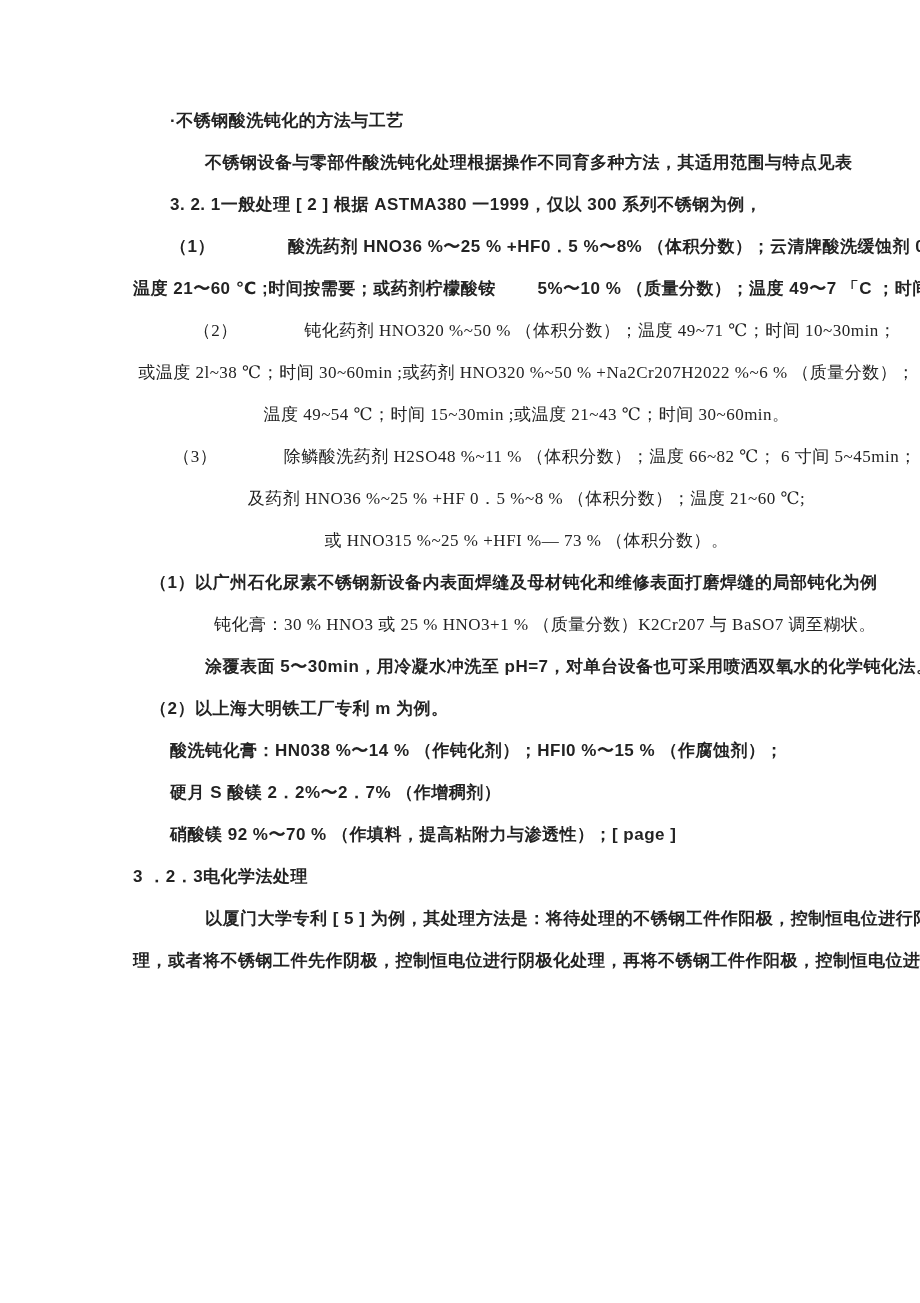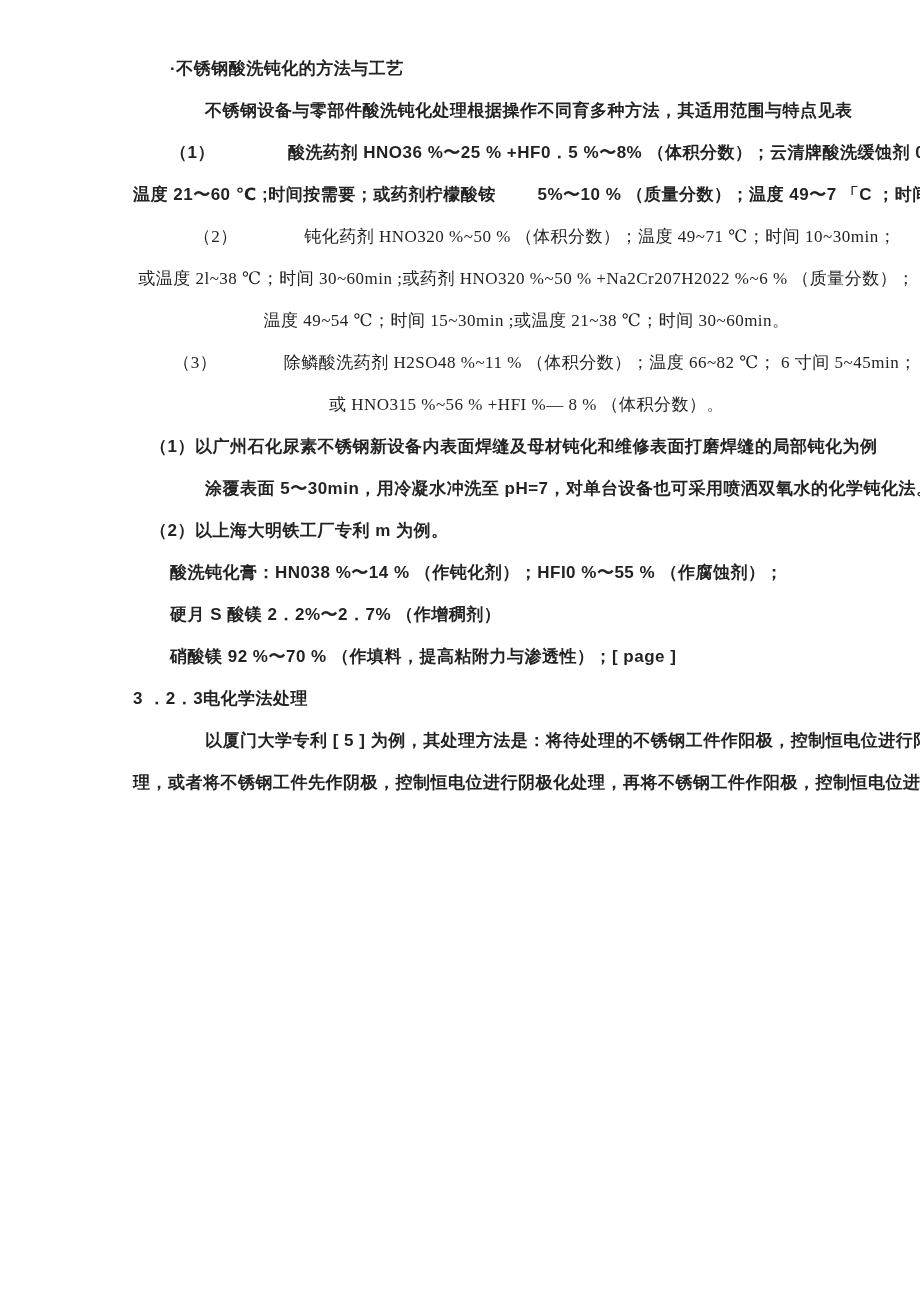--- a/index.html
+++ b/index.html
@@ -9,21 +9,21 @@
   }
   .page {
     position: relative;
     width: 920px;
     height: 1303px;
     background: #ffffff;
     overflow: hidden;
     color: #232323;
   }
   .doc {
-    padding-top: 60px;
+    padding-top: 112px;
   }
   .line {
     margin: 0 0 25px 0;
     font-size: 17px;
     line-height: 17px;
     white-space: pre;
     color: #232323;
     letter-spacing: 0.5px;
   }
   
@@ -42,30 +42,33 @@
   .ind-1b { margin-left: 150px; }
   .ind-2  { margin-left: 205px; }
 </style>
 </head>
 <body>
 
 <div class="page">
   <div class="doc">
     <p class="line sans ind-1">·不锈钢酸洗钝化的方法与工艺</p>
     <p class="line sans ind-2">不锈钢设备与零部件酸洗钝化处理根据操作不同育多种方法，其适用范围与特点见表             1.</p>
+    <p class="line sans ind-1">3. 2. 1一般处理 [ 2 ] 根据 ASTMA380 一1999，仅以 300 系列不锈钢为例，</p>
     <p class="line sans ind-1">（1）              酸洗药剂 HNO36 %〜25 % +HF0．5 %〜8% （体积分数）；云清牌酸洗缓蚀剂 0.1%</p>
     <p class="line sans ind-0">温度 21〜60 ℃ ;时间按需要；或药剂柠檬酸铵        5%〜10 % （质量分数）；温度 49〜7 「C ；时间 10〜60min。</p>
     <p class="line serif ind-1">（2）              钝化药剂 HNO320 %~50 % （体积分数）；温度 49~71 ℃；时间 10~30min；</p>
     <p class="line serif ind-0">或温度 2l~38 ℃；时间 30~60min ;或药剂 HNO320 %~50 % +Na2Cr207H2022 %~6 % （质量分数）；</p>
-    <p class="line serif ind-0">温度 49~54 ℃；时间 15~30min ;或温度 21~38 ℃；时间 30~60min。</p>
+    <p class="line serif ind-0">温度 49~54 ℃；时间 15~30min ;或温度 21~43 ℃；时间 30~60min。</p>
     <p class="line serif ind-1">（3）              除鳞酸洗药剂 H2SO48 %~11 % （体积分数）；温度 66~82 ℃； 6 寸间 5~45min；</p>
-    <p class="line serif ind-0">或 HNO315 %~56 % +HFI %— 8 % （体积分数）。</p>
+    <p class="line serif ind-0">及药剂 HNO36 %~25 % +HF 0．5 %~8 % （体积分数）；温度 21~60 ℃;</p>
+    <p class="line serif ind-0">或 HNO315 %~25 % +HFI %— 73 % （体积分数）。</p>
     <p class="line sans ind-1b">（1）以广州石化尿素不锈钢新设备内表面焊缝及母材钝化和维修表面打磨焊缝的局部钝化为例         [ 3 ]</p>
+    <p class="line serif ind-1">钝化膏：30 % HNO3 或 25 % HNO3+1 % （质量分数）K2Cr207 与 BaSO7 调至糊状。</p>
     <p class="line sans ind-2">涂覆表面 5〜30min，用冷凝水冲洗至 pH=7，对单台设备也可采用喷洒双氧水的化学钝化法。</p>
     <p class="line sans ind-1b">（2）以上海大明铁工厂专利 m 为例。</p>
-    <p class="line sans ind-1">酸洗钝化膏：HN038 %〜14 % （作钝化剂）；HFI0 %〜55 % （作腐蚀剂）；</p>
+    <p class="line sans ind-1">酸洗钝化膏：HN038 %〜14 % （作钝化剂）；HFI0 %〜15 % （作腐蚀剂）；</p>
     <p class="line sans ind-1">硬月 S 酸镁 2．2%〜2．7% （作增稠剂）</p>
     <p class="line sans ind-1">硝酸镁 92 %〜70 % （作填料，提高粘附力与渗透性）；[ page ]</p>
     <p class="line sans ind-0">3 ．2．3电化学法处理</p>
     <p class="line sans ind-2">以厦门大学专利 [ 5 ] 为例，其处理方法是：将待处理的不锈钢工件作阳极，控制恒电位进行阳极化处</p>
     <p class="line sans ind-0">理，或者将不锈钢工件先作阴极，控制恒电位进行阴极化处理，再将不锈钢工件作阳极，控制恒电位进行</p>
   </div>
 </div>
 
 </body></html>

